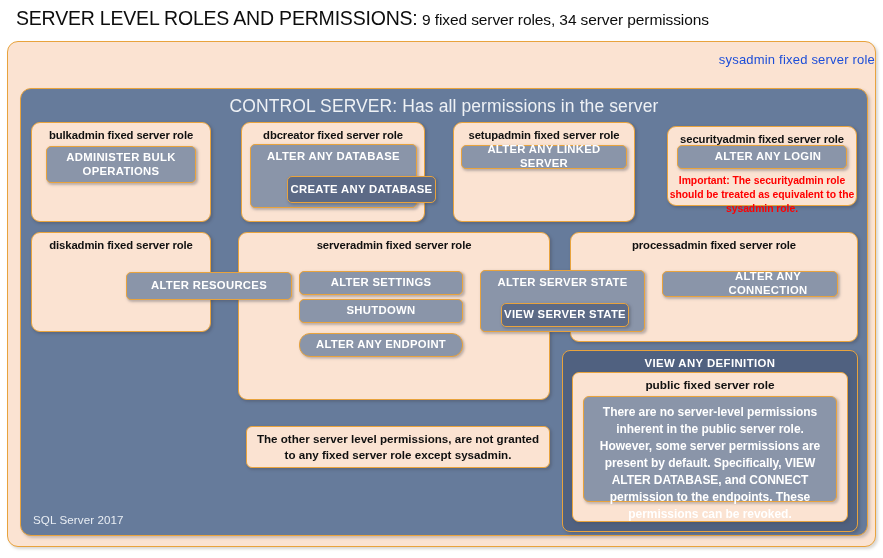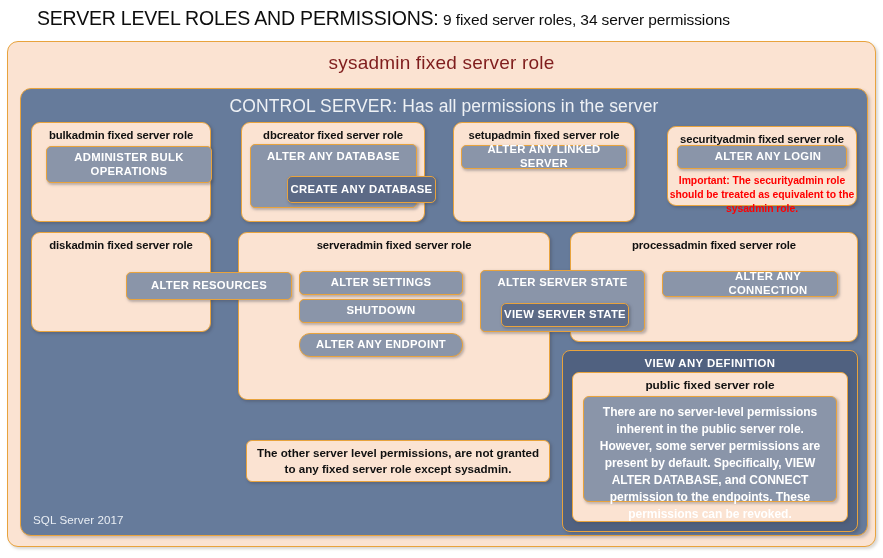--- a/index.html
+++ b/index.html
@@ -30,21 +30,20 @@
     top: 7px;
     width: 860px;
     height: 26px;
     white-space: nowrap;
     color: #0d0d0d;
   }
   .title-main {
     font-size: 19.5px;
     letter-spacing: -0.2px;
     font-weight: 400;
-    margin-left: 21px;
   }
   .title-sub {
     font-size: 15.5px;
     font-weight: 400;
     letter-spacing: -0.1px;
   }
 
   
   .box {
     position: absolute;
@@ -61,23 +60,23 @@
     height: 506px;
     background: #fbe3d2;
     border-radius: 11px;
     box-shadow: 2px 2px 3px rgba(120,110,100,0.28);
   }
   .sysadmin-label {
     position: absolute;
     left: 0;
     top: 10px;
     width: 100%;
-    text-align: center;
-    font-size: 19px;
-    color: #7f1d1d;
+    text-align: right;
+    font-size: 13px;
+    color: #1d4ed8;
     letter-spacing: 0.2px;
   }
 
   
   .control-box {
     left: 20px;
     top: 88px;
     width: 848px;
     height: 448px;
     background: #667b9b;
@@ -248,21 +247,21 @@
   </div>
 
   <div class="box control-box">
     <div class="control-label">CONTROL SERVER: Has all permissions in the server</div>
     <div class="footer-label" style="left:12px; top:424px;">SQL Server 2017</div>
   </div>
 
   <div class="box role-box" style="left:31px; top:122px; width:180px; height:100px;">
     <div class="role-label">bulkadmin  fixed  server  role</div>
   </div>
-  <div class="perm" style="left:46px; top:146px; width:166px; height:37px;">ADMINISTER  BULK OPERATIONS</div>
+  <div class="perm" style="left:46px; top:146px; width:150px; height:37px;">ADMINISTER  BULK OPERATIONS</div>
 
   <div class="box role-box" style="left:241px; top:122px; width:184px; height:100px;">
     <div class="role-label">dbcreator fixed  server role</div>
   </div>
   <div class="perm tall-label" style="left:250px; top:144px; width:167px; height:64px;">ALTER ANY DATABASE</div>
   <div class="perm dark" style="left:259px; top:176px; width:149px; height:27px;margin-left:28px;">CREATE  ANY DATABASE</div>
 
   <div class="box role-box" style="left:453px; top:122px; width:182px; height:100px;">
     <div class="role-label">setupadmin  fixed  server role</div>
   </div>
@@ -298,15 +297,15 @@
   <div class="perm" style="left:662px; top:271px; width:176px; height:26px;padding-left:36px;">ALTER ANY CONNECTION</div>
 
   <div class="public-outer" style="left:562px; top:350px; width:296px; height:182px;">
     <div class="public-outer-label">VIEW ANY DEFINITION</div>
   </div>
   <div class="public-inner" style="left:572px; top:372px; width:276px; height:150px;">
     <div class="public-inner-label">public  fixed  server  role</div>
   </div>
   <div class="public-text" style="left:583px; top:396px; width:254px; height:106px;">There are no server-level permissions inherent in the public server role. However, some server permissions are present by default. Specifically, VIEW ALTER DATABASE, and CONNECT permission to the endpoints. These permissions can be revoked.</div>
 
-  <div class="note-peach" style="left:246px; top:426px; width:304px; height:42px;margin-top:14px;">The other server level permissions,  are not granted to any fixed server role except sysadmin.</div>
+  <div class="note-peach" style="left:246px; top:426px; width:304px; height:42px;">The other server level permissions,  are not granted to any fixed server role except sysadmin.</div>
 
 </div>
 
 </body></html>

